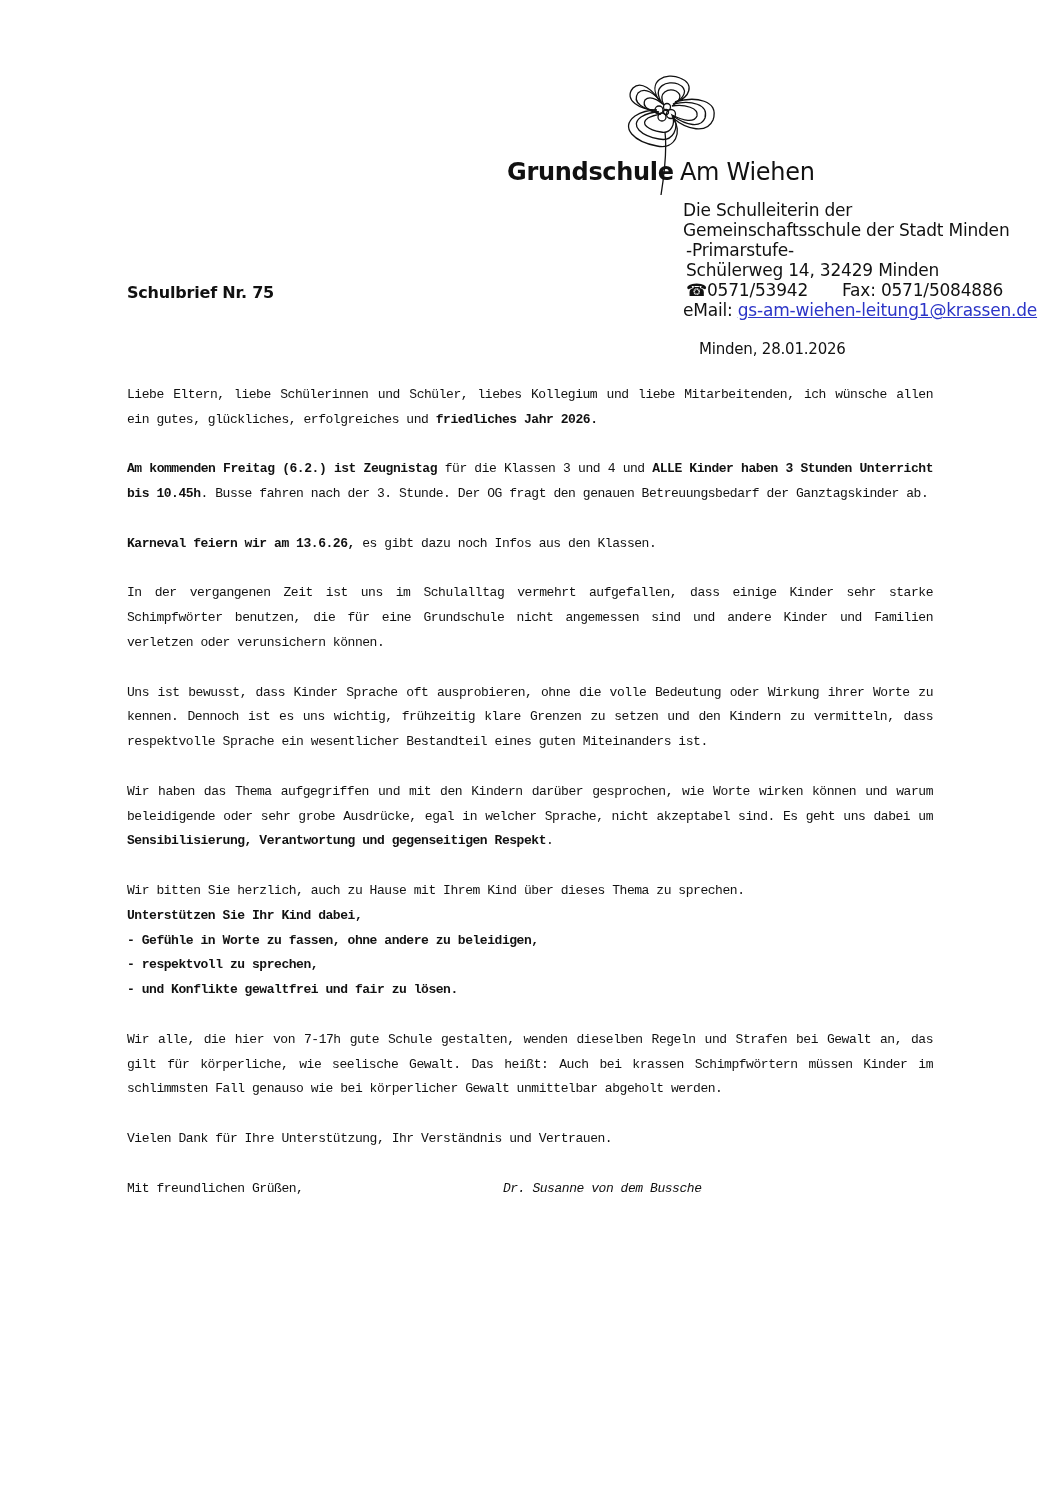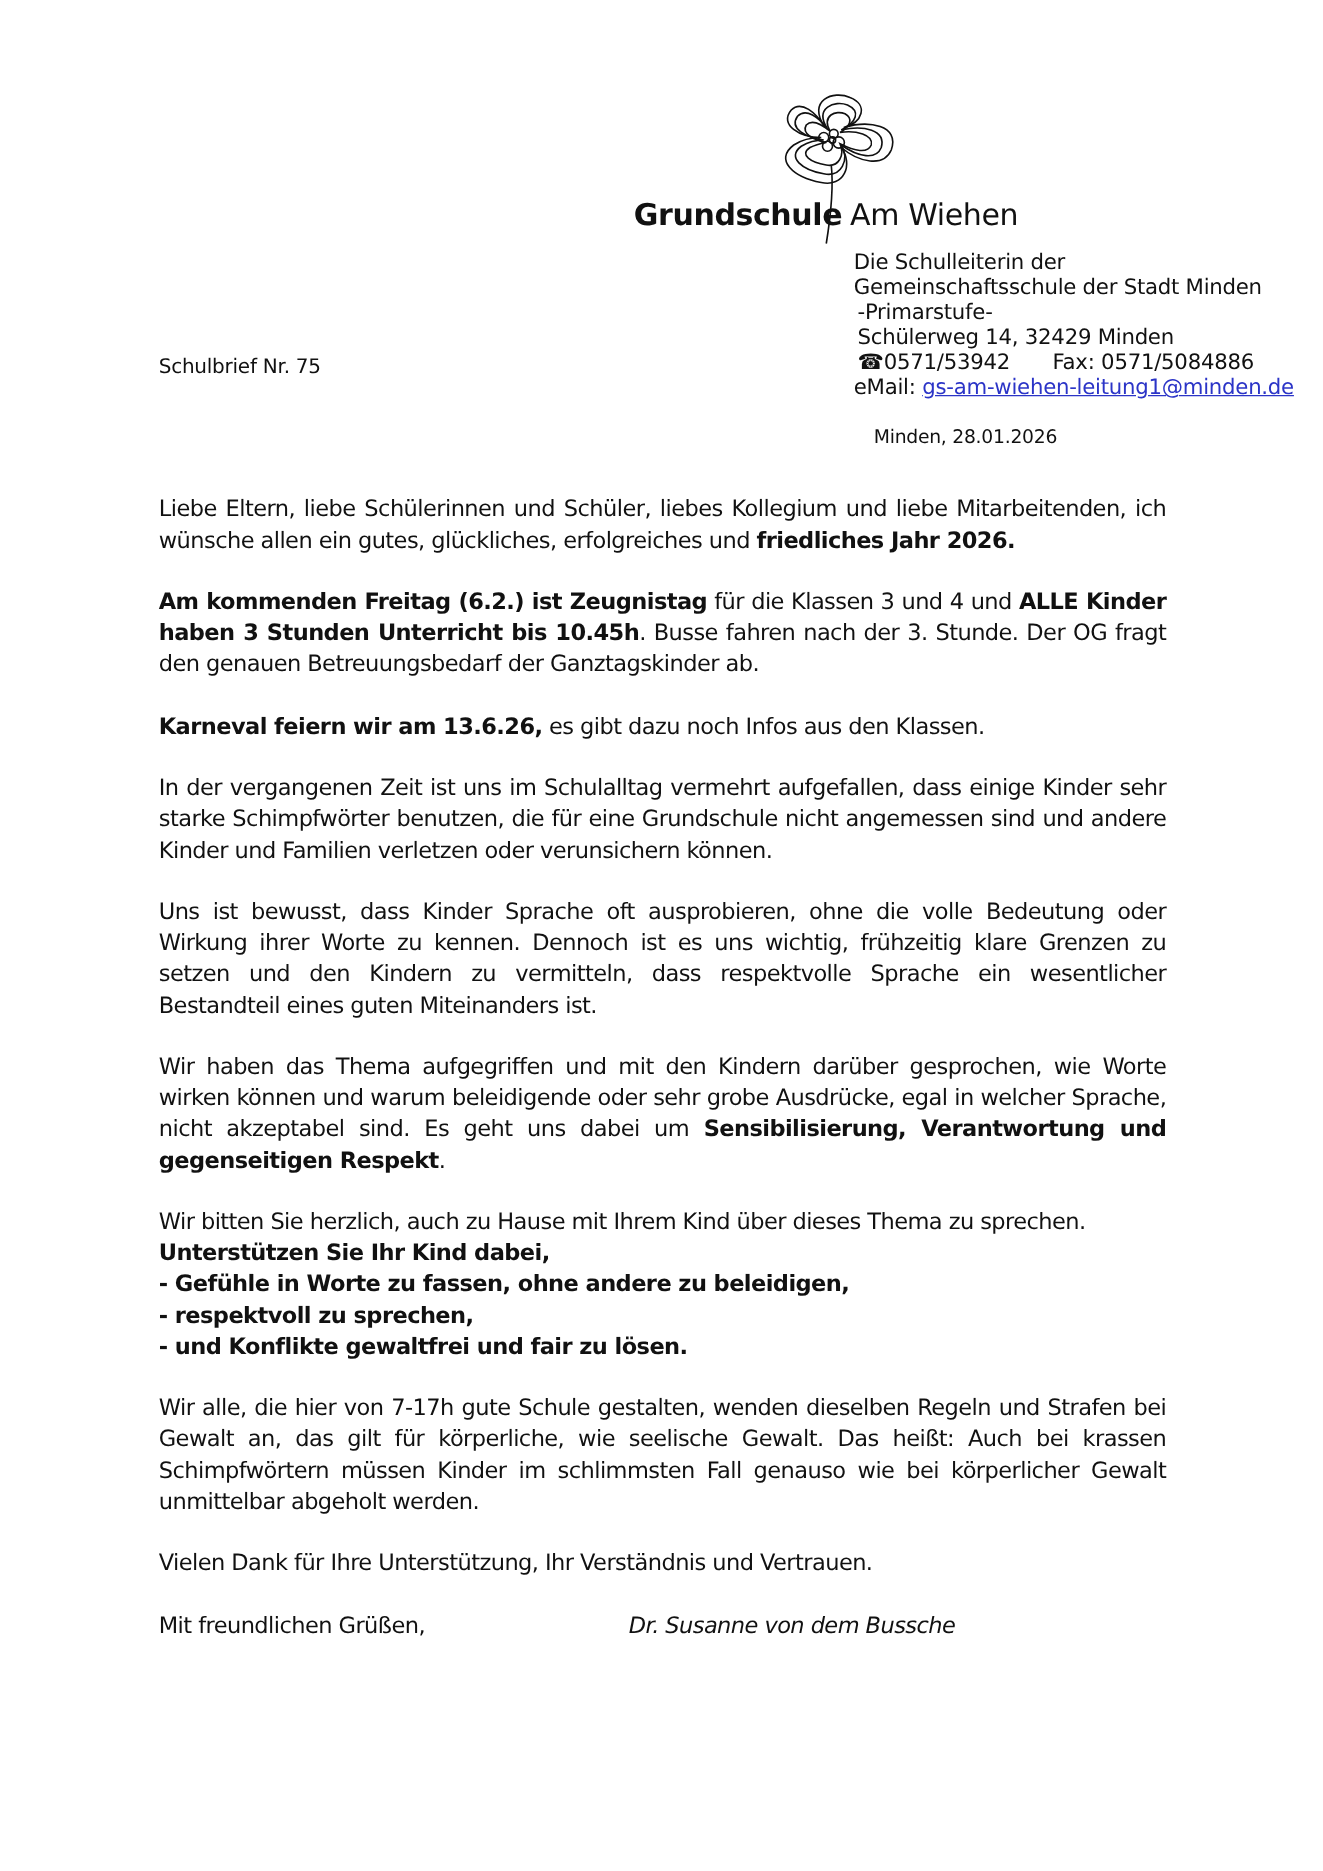--- a/index.html
+++ b/index.html
@@ -15,24 +15,24 @@
   .logo-right { left: 175px; font-weight: normal; }
 
   
   .address { position: absolute; left: 683px; top: 200px; font-size: 17px; line-height: 20.1px; letter-spacing: -0.2px; }
   .address div { white-space: nowrap; }
   .address .indent { padding-left: 3px; }
   .address a { color: #2b34c7; text-decoration: underline; }
   .address .gap { display: inline-block; width: 34px; }
   .date { position: absolute; left: 699px; top: 340px; font-size: 15px; letter-spacing: -0.2px; }
 
-  .subject { position: absolute; left: 127px; top: 283px; font-size: 16px; font-weight: normal; letter-spacing: -0.2px; }
+  .subject { position: absolute; left: 127px; top: 283px; font-size: 16px; font-weight: bold; letter-spacing: -0.2px; }
 
   
-  .body { position: absolute; left: 127px; top: 396px; width: 806px; font-size: 18px; line-height: 24.8px; letter-spacing: -0.45px; }
+  .body { position: absolute; left: 127px; top: 383px; width: 806px; font-size: 13px; line-height: 24.8px; letter-spacing: -0.45px; font-family: Liberation Mono, monospace; }
   .body p { margin: 0 0 24.8px 0; text-align: justify; }
   .body p.last { text-align: left; }
   .body b { font-weight: bold; }
   .list { margin: 0 0 24.8px 0; }
   .list div { font-weight: bold; }
   .closing { position: relative; height: 25px; }
   .closing .greet { position: absolute; left: 0; top: 0; }
   .closing .sign { position: absolute; left: 376px; top: 0; font-style: italic; }
 </style>
 </head>
@@ -64,21 +64,21 @@
   <div class="address">
     <div>Die Schulleiterin der</div>
     <div>Gemeinschaftsschule der Stadt Minden</div>
     <div class="indent">-Primarstufe-</div>
     <div class="indent">Schülerweg 14, 32429 Minden</div>
     <div class="indent">
       <span>☎</span><span>0571/53942</span><span class="gap"></span><span>Fax: 0571/5084886</span>
     </div>
     <div>
       <span>eMail:</span>
-      <a href="#">gs-am-wiehen-leitung1@minden.de</a>
+      <a href="#">gs-am-wiehen-leitung1@krassen.de</a>
     </div>
   </div>
 
   <div class="date">Minden, 28.01.2026</div>
 
   <div class="subject">Schulbrief Nr. 75</div>
 
   <div class="body">
     <p><span>Liebe Eltern, liebe Schülerinnen und Schüler, liebes Kollegium und liebe Mitarbeitenden, ich wünsche allen ein gutes, glückliches, erfolgreiches und </span><b>friedliches Jahr 2026.</b></p>
     <p><b>Am kommenden Freitag (6.2.) ist Zeugnistag</b><span> für die Klassen 3 und 4 und </span><b>ALLE Kinder haben 3 Stunden Unterricht bis 10.45h</b><span>. Busse fahren nach der 3. Stunde. Der OG fragt den genauen Betreuungsbedarf der Ganztagskinder ab.</span></p>

